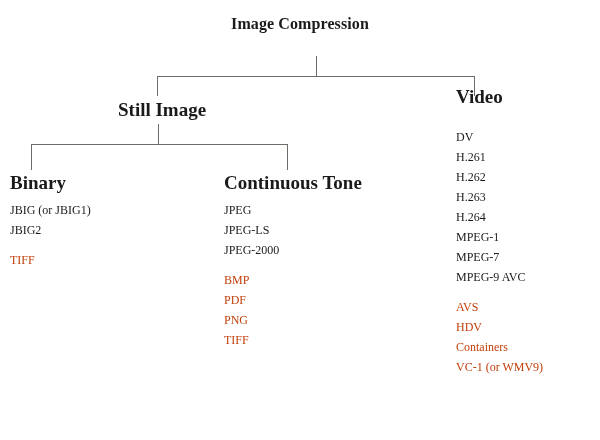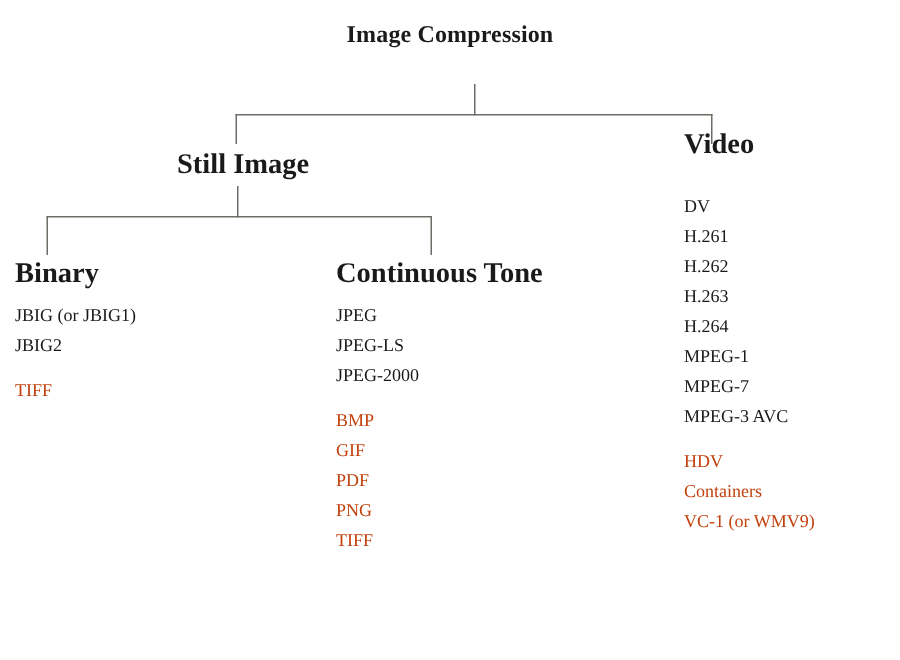--- a/index.html
+++ b/index.html
@@ -107,34 +107,34 @@
       <span class="spacer"></span>
       <span class="item muted">TIFF</span>
     </div>
 
   <div class="col-list" id="continuous-list">
       <span class="item">JPEG</span>
       <span class="item">JPEG-LS</span>
       <span class="item">JPEG-2000</span>
       <span class="spacer"></span>
       <span class="item muted">BMP</span>
-      <span class="item muted">GIF</span>
       <span class="item muted">PDF</span>
       <span class="item muted">PNG</span>
       <span class="item muted">TIFF</span>
     </div>
 
   <div class="col-list" id="video-list">
       <span class="item">DV</span>
       <span class="item">H.261</span>
       <span class="item">H.262</span>
       <span class="item">H.263</span>
       <span class="item">H.264</span>
       <span class="item">MPEG-1</span>
       <span class="item">MPEG-7</span>
-      <span class="item">MPEG-3 AVC</span>
+      <span class="item">MPEG-9 AVC</span>
       <span class="spacer"></span>
+      <span class="item muted">AVS</span>
       <span class="item muted">HDV</span>
       <span class="item muted">Containers</span>
       <span class="item muted">VC-1 (or WMV9)</span>
     </div>
 
 </div>
 
 </body></html>

